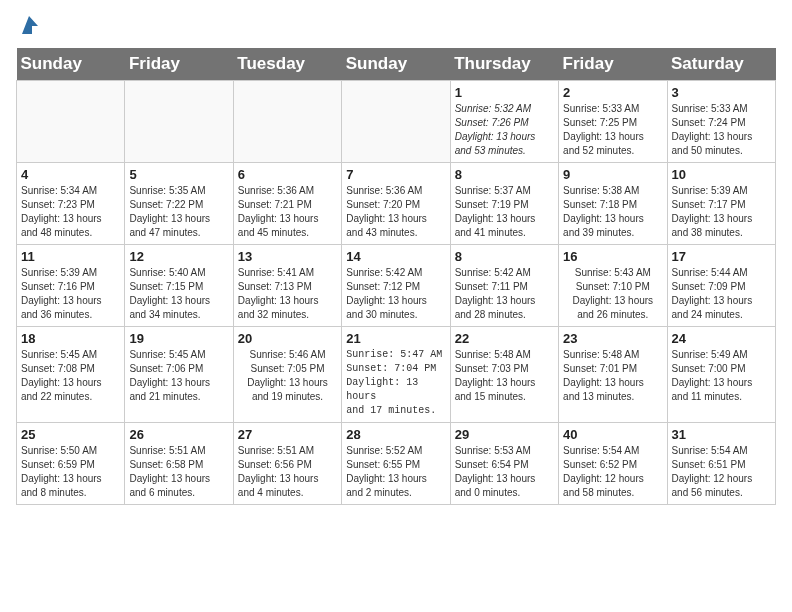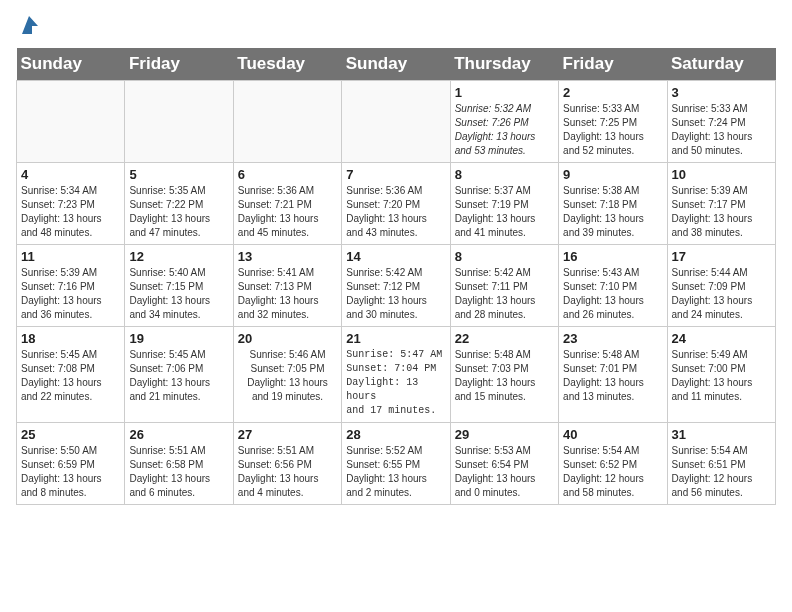--- a/index.html
+++ b/index.html
@@ -219,21 +219,21 @@
         </td>
         <td>
           <div class="day-num">8</div>
           <div class="day-info" style="white-space: pre-line;">Sunrise: 5:42 AM
 Sunset: 7:11 PM
 Daylight: 13 hours
 and 28 minutes.</div>
         </td>
         <td>
           <div class="day-num">16</div>
-          <div class="day-info" style="white-space: pre-line;">Sunrise: 5:43 AM
+          <div class="day-info" style="white-space: pre-line; text-align: center;">Sunrise: 5:43 AM
 Sunset: 7:10 PM
 Daylight: 13 hours
 and 26 minutes.</div>
         </td>
         <td>
           <div class="day-num">17</div>
           <div class="day-info" style="white-space: pre-line;">Sunrise: 5:44 AM
 Sunset: 7:09 PM
 Daylight: 13 hours
 and 24 minutes.</div>

